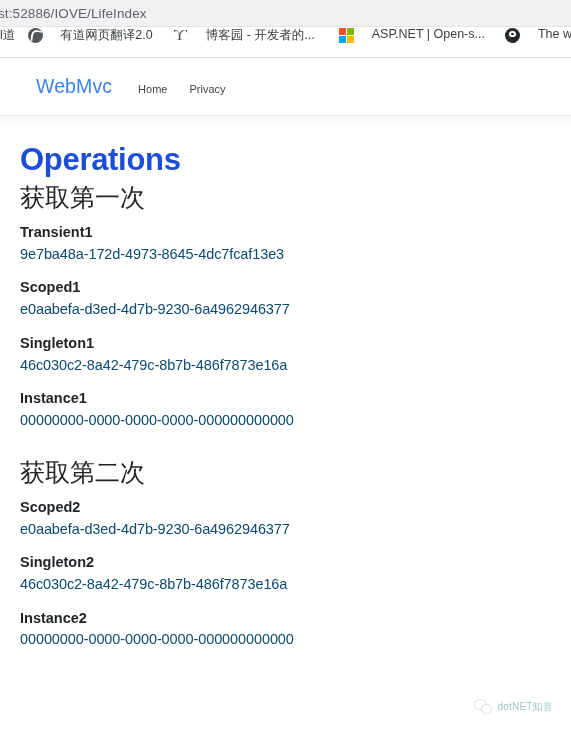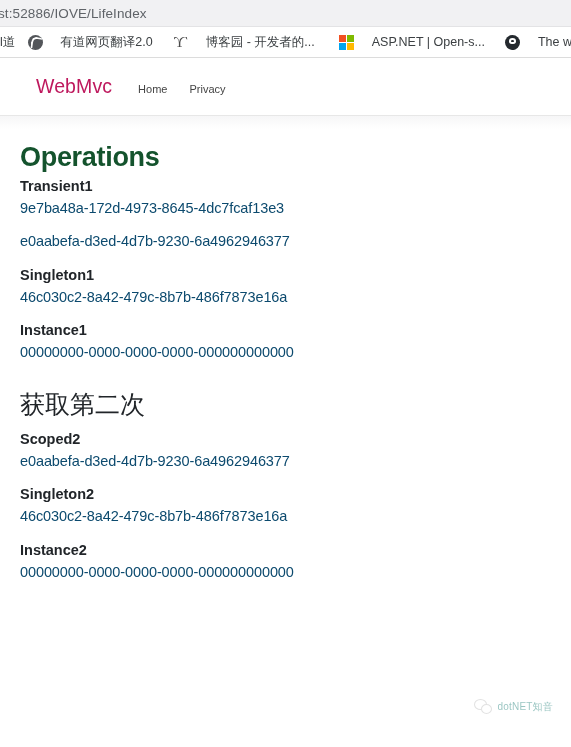--- a/index.html
+++ b/index.html
@@ -43,21 +43,21 @@
     background: #ffffff;
     display: flex;
     align-items: center;
     white-space: nowrap;
     overflow: hidden;
     border-bottom: 1px solid #dcdcdc;
     box-sizing: border-box;
   }
   .bm {
     display: flex;
-    align-items: center;
+    align-items: flex-start;
     height: 100%;
     flex: 0 0 auto;
     padding: 4px 6px;
   }
   .bm-label {
     font-size: 12.5px;
     color: #3c4043;
     margin-left: 17px;
     white-space: nowrap;
   }
@@ -148,21 +148,21 @@
     align-items: center;
     box-sizing: border-box;
   }
   .nav-inner {
     display: flex;
     align-items: baseline;
     padding-left: 36px;
   }
   .brand {
     font-size: 19.5px;
-    color: #be185d;
+    color: #3b82f6;
     font-weight: 400;
     letter-spacing: 0.1px;
     margin-right: 26px;
     white-space: nowrap;
   }
   .nav-link {
     font-size: 11px;
     color: #444444;
     margin-right: 22px;
     white-space: nowrap;
@@ -177,23 +177,23 @@
 
   
   .content {
     position: relative;
     padding: 12px 0 0 20px;
     background: #ffffff;
     height: 608px;
     box-sizing: border-box;
   }
   h1.page-title {
-    font-size: 27px;
+    font-size: 31px;
     font-weight: 700;
-    color: #14532d;
+    color: #1d4ed8;
     margin: 0 0 4px 0;
     letter-spacing: -0.3px;
     line-height: 1.15;
   }
   h3.section-title {
     font-size: 25px;
     font-weight: 400;
     color: #212529;
     margin: 2px 0 10px 0;
     line-height: 1.25;
@@ -303,26 +303,28 @@
     <a class="nav-link" href="#">Home</a>
     <a class="nav-link" href="#">Privacy</a>
   </div>
 </div>
 <div class="nav-shadow"></div>
 
 <div class="content">
 
   <h1 class="page-title">Operations</h1>
 
+  <h3 class="section-title">获取第一次</h3>
 
   <div>
     <div class="field-label">Transient1</div>
     <div class="field-value">9e7ba48a-172d-4973-8645-4dc7fcaf13e3</div>
   </div>
   <div>
+    <div class="field-label">Scoped1</div>
     <div class="field-value">e0aabefa-d3ed-4d7b-9230-6a4962946377</div>
   </div>
   <div>
     <div class="field-label">Singleton1</div>
     <div class="field-value">46c030c2-8a42-479c-8b7b-486f7873e16a</div>
   </div>
   <div>
     <div class="field-label">Instance1</div>
     <div class="field-value">00000000-0000-0000-0000-000000000000</div>
   </div>

